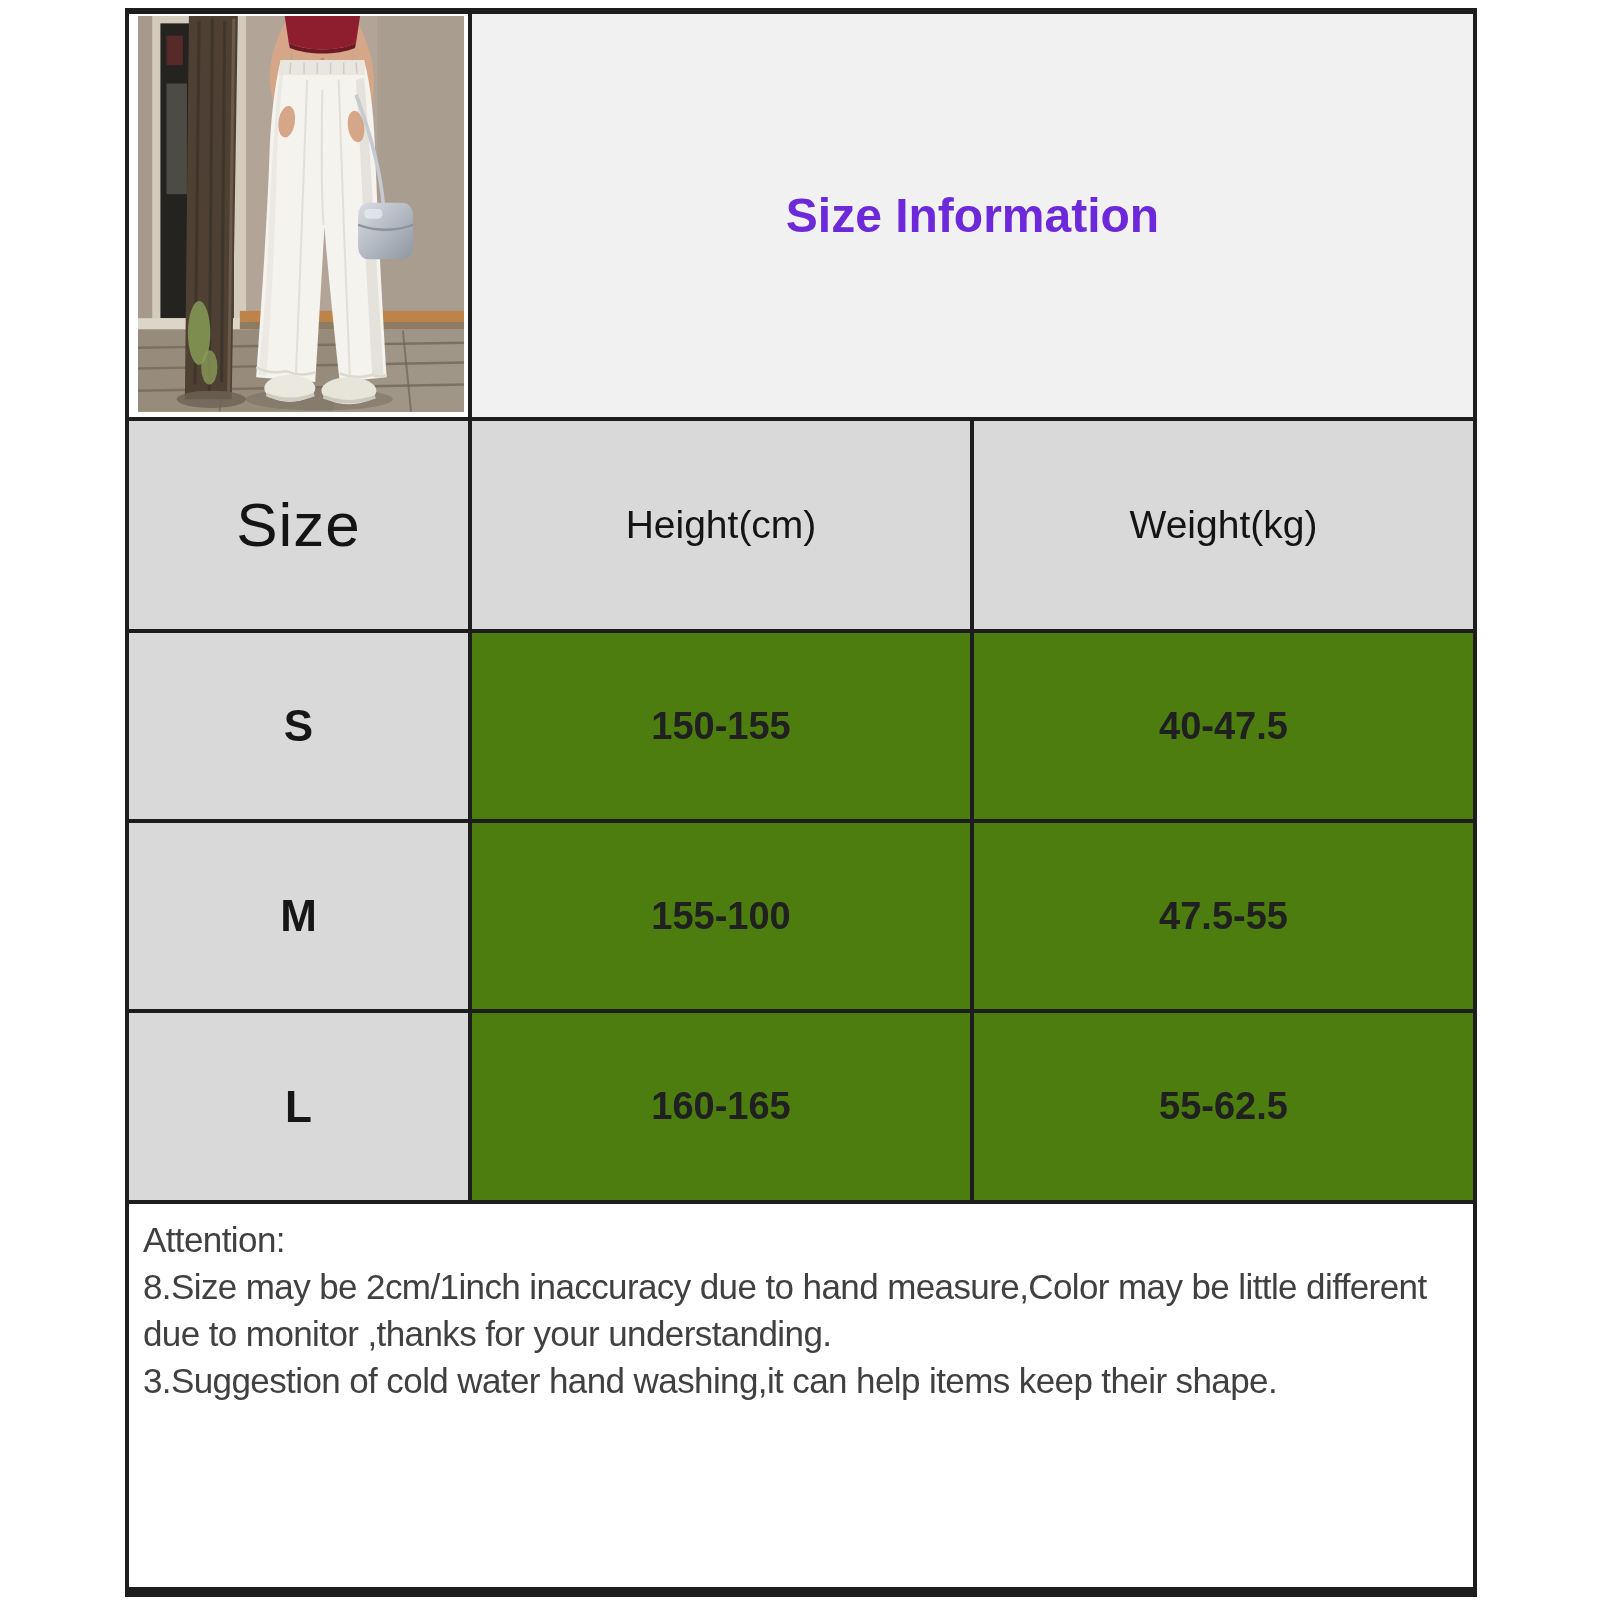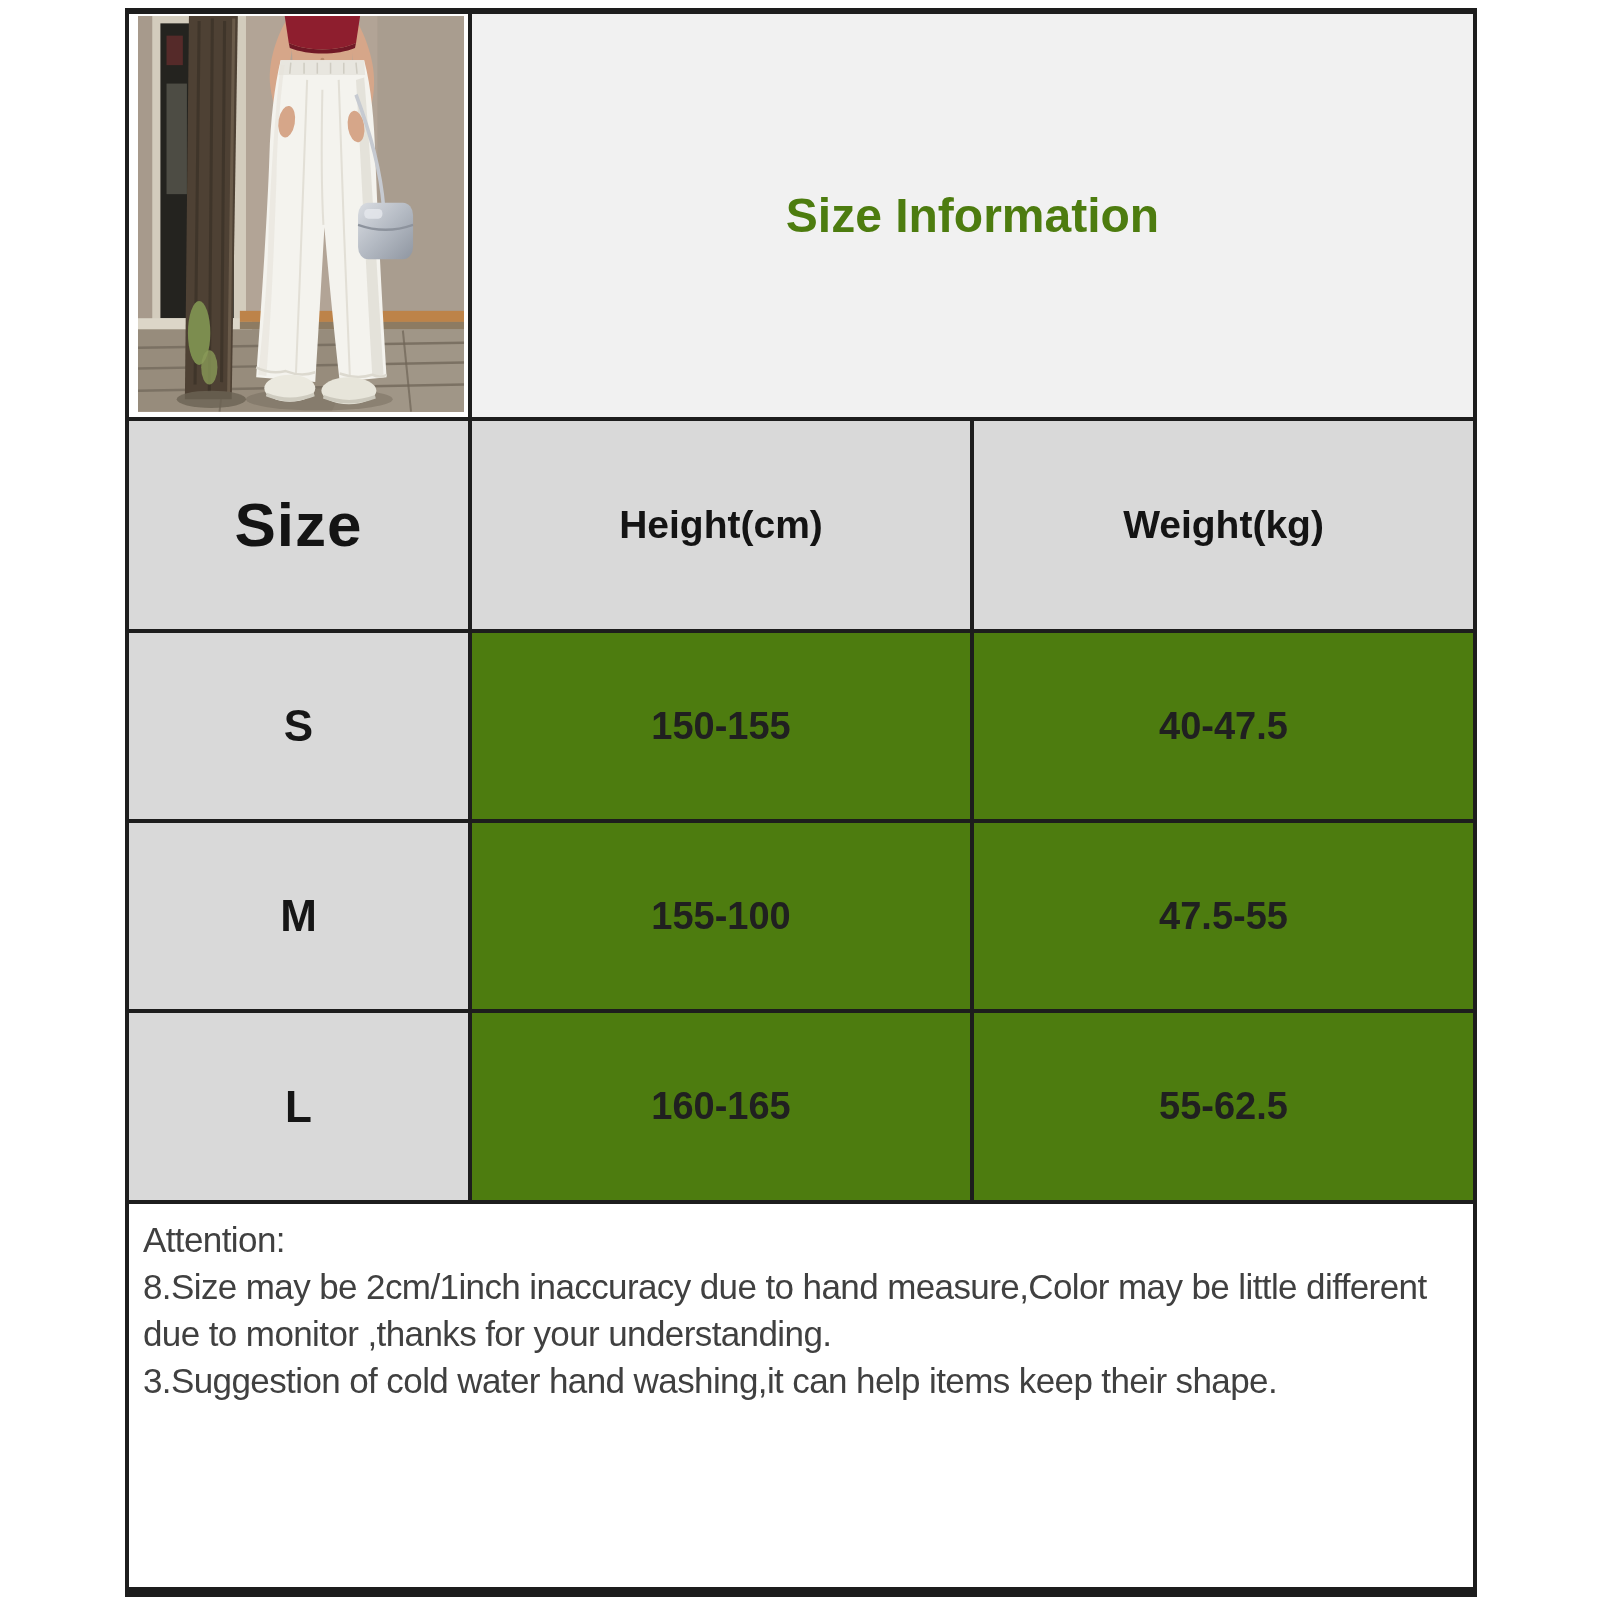--- a/index.html
+++ b/index.html
@@ -39,26 +39,26 @@
   
   td.photo-cell { background: #ffffff; padding: 0; position: relative; }
   .photo-frame {
     position: absolute; top: 2px; right: 4px; bottom: 5px; left: 9px;
     overflow: hidden; background: #b2a496;
   }
   .photo-frame svg { width: 100%; height: 100%; display: block; }
 
   td.title-cell { background: #f1f1f1; }
   .title-text {
-    font-size: 48px; font-weight: bold; color: #4d7c0f;
+    font-size: 48px; font-weight: bold; color: #6d28d9;
     letter-spacing: 0px;
   }
 
   
-  tr.row-header td { background: #d9d9d9; font-weight: bold; color: #141414; text-align: center; }
+  tr.row-header td { background: #d9d9d9; font-weight: normal; color: #141414; text-align: center; }
   td.hdr-size  { font-size: 62px; letter-spacing: 1px; }
   td.hdr-other { font-size: 39px; }
 
   
   tr.row-data td.size-col {
     background: #d9d9d9; font-weight: bold; font-size: 44px; color: #161616;
   }
   tr.row-data td.val-col {
     background: #4d7c0f; font-weight: bold; font-size: 38px; color: #202020;
   }

